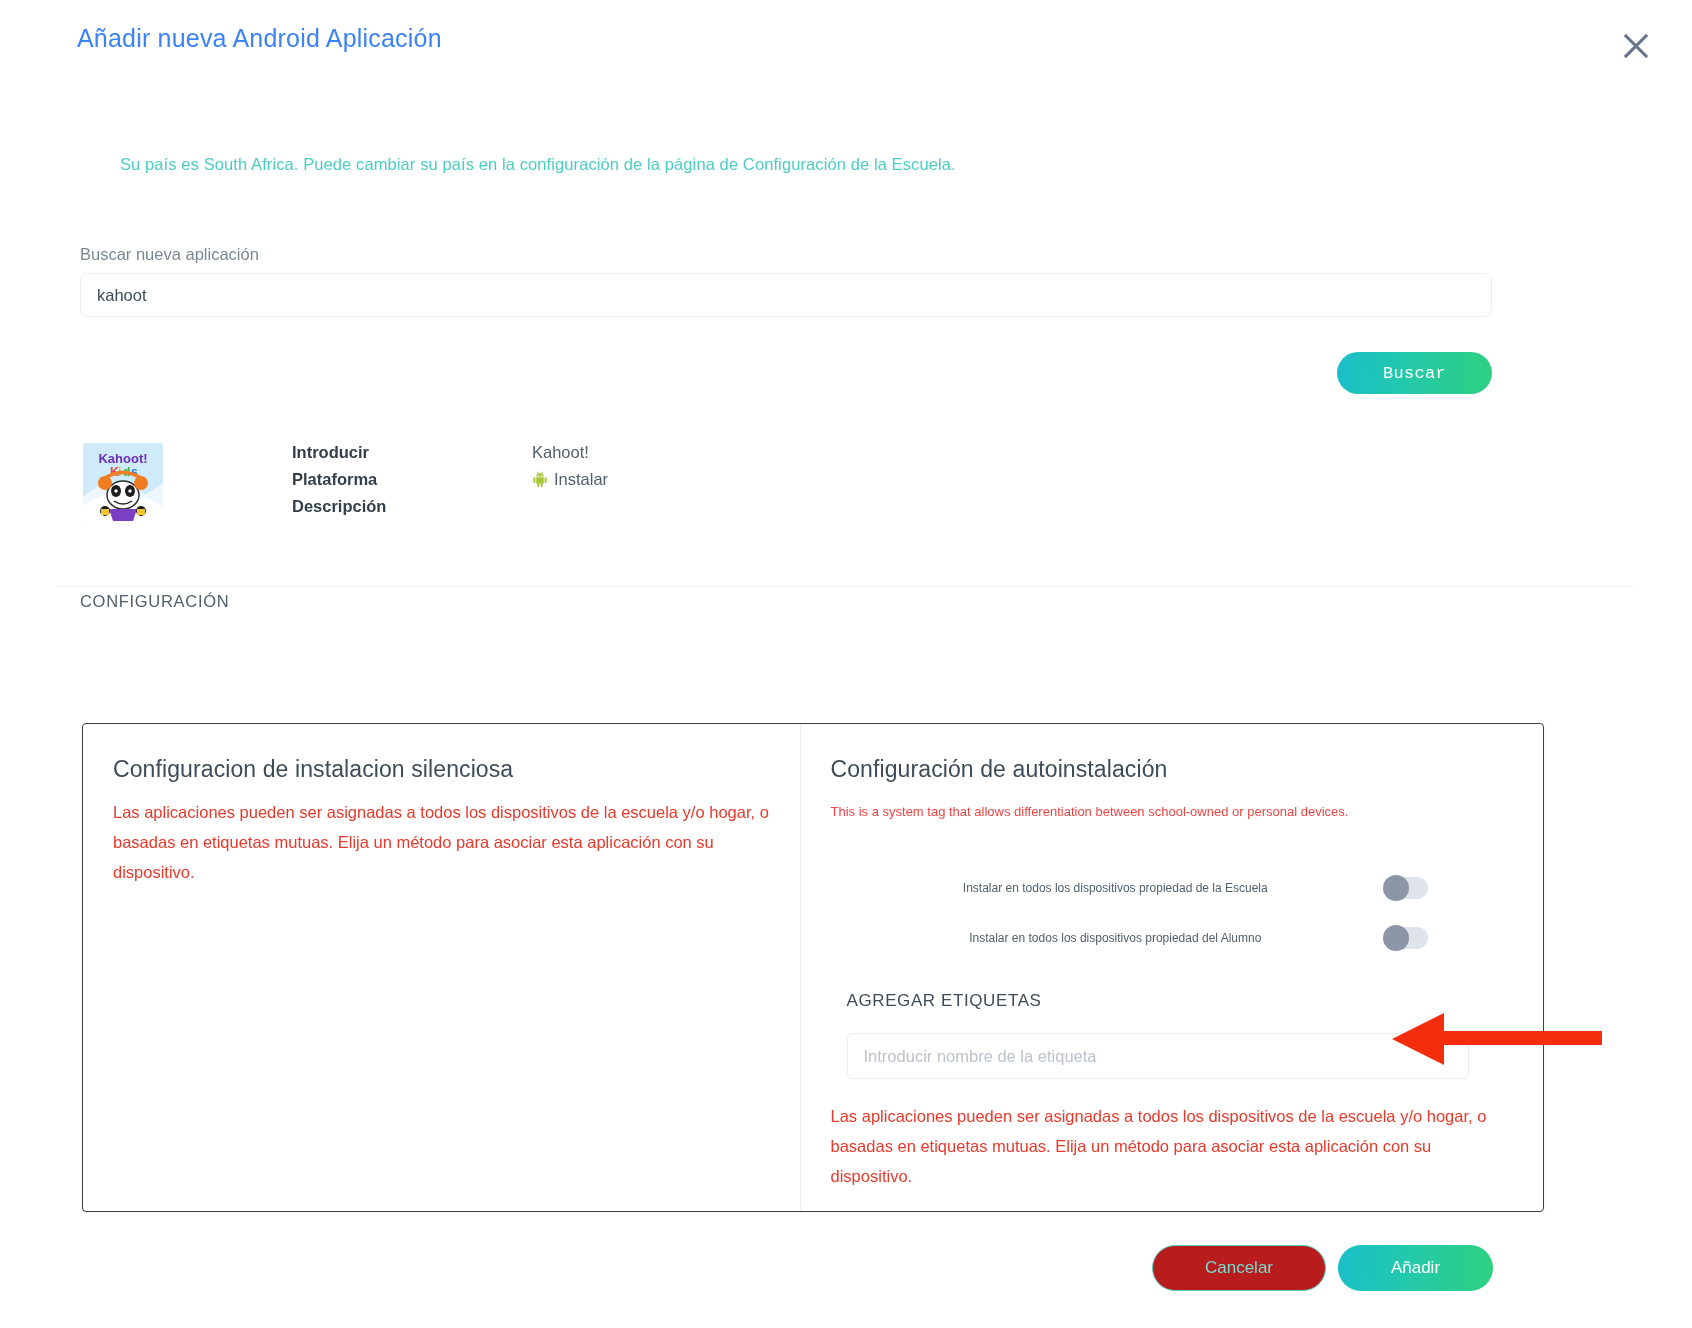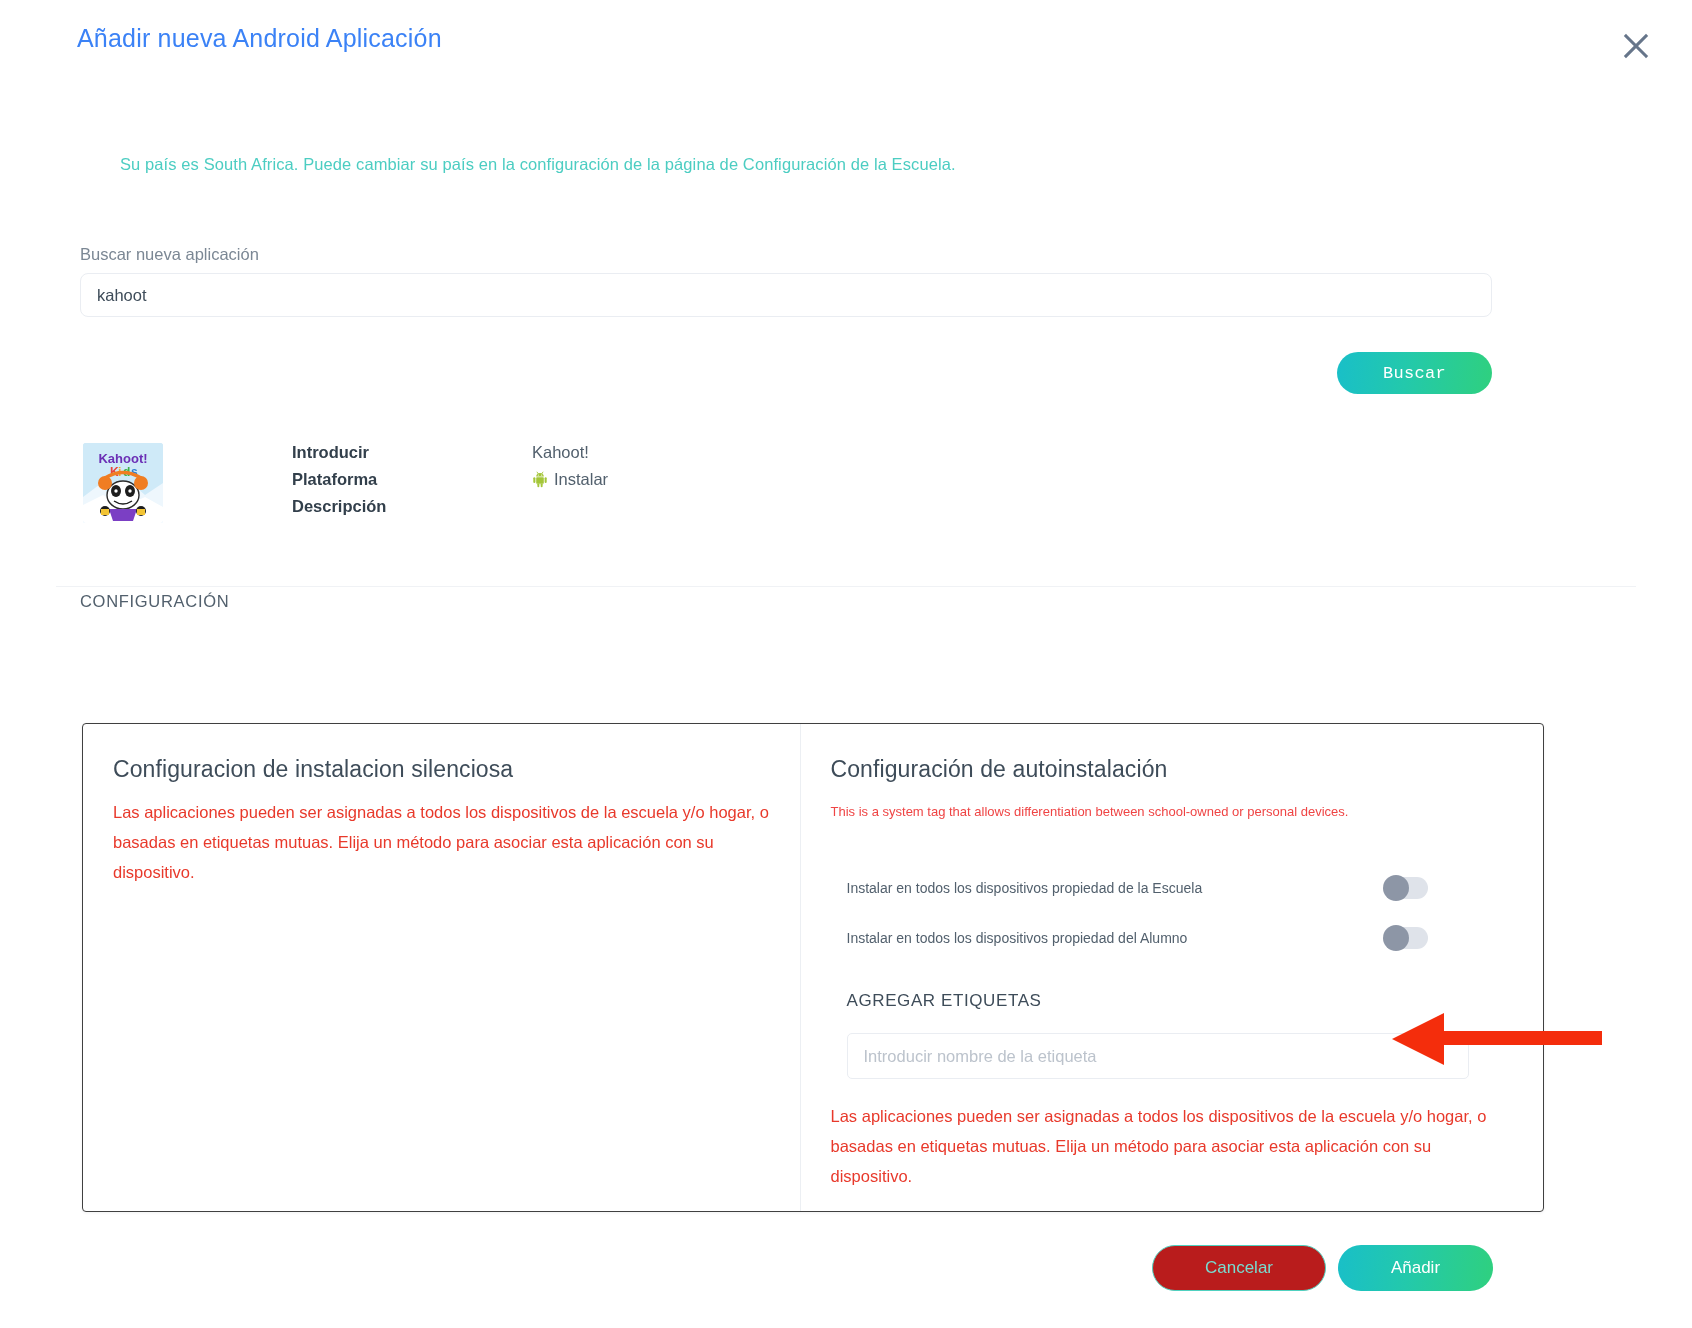--- a/index.html
+++ b/index.html
@@ -205,23 +205,24 @@
 
   
   .toggle-list { margin-top: 36px; }
   .toggle-row {
     display: flex;
     align-items: center;
     height: 50px;
     padding-left: 16px;
   }
   .toggle-row-label {
-    font-size: 14px;
+    font-size: 12px;
     color: #52606d;
     flex: 1;
+    text-align: center;
   }
   .toggle {
     position: relative;
     width: 44px;
     height: 22px;
     border-radius: 11px;
     background: #dfe3ea;
     flex: none;
     margin-right: 85px;
     cursor: pointer;

